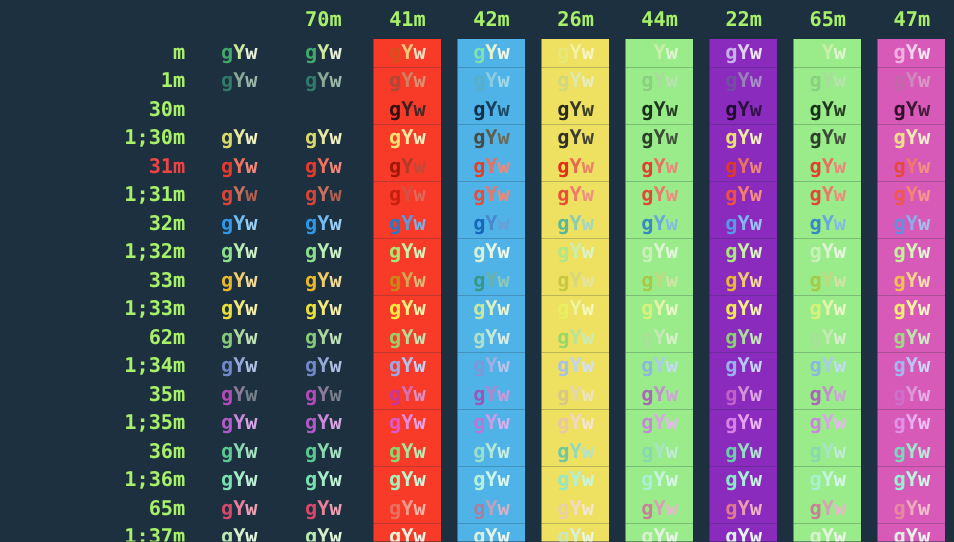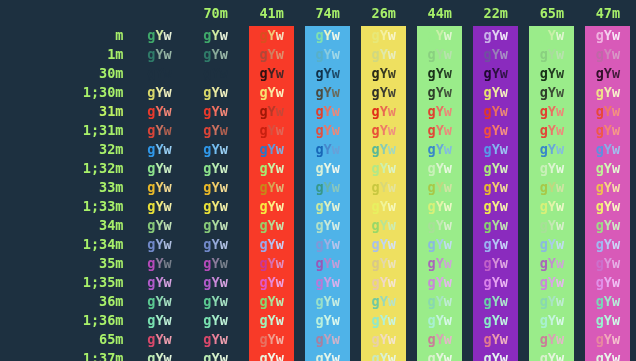--- a/index.html
+++ b/index.html
@@ -75,21 +75,21 @@
         <col class="c-cell">
         <col class="c-cell">
       <col class="c-cell">
     </colgroup>
     <thead>
       <tr>
         <th class="colhdr"></th>
       <th class="colhdr"></th>
           <th class="colhdr">70m</th>
           <th class="colhdr">41m</th>
-          <th class="colhdr">74m</th>
+          <th class="colhdr">42m</th>
           <th class="colhdr">26m</th>
           <th class="colhdr">44m</th>
           <th class="colhdr">22m</th>
           <th class="colhdr">65m</th>
           <th class="colhdr">47m</th>
         </tr>
     </thead>
     <tbody>
         <tr>
           <td class="rowlabel" style="color: rgb(168, 240, 106);">m</td>
@@ -205,21 +205,21 @@
             <span class="cellwrap" style="background: rgb(138, 43, 190);"><span class="g" style="color: rgb(232, 224, 112);">g</span><span class="Y" style="color: rgb(240, 232, 160);">Y</span><span class="w" style="color: rgb(244, 240, 192);">w</span></span>
           </td>
           <td>
             <span class="cellwrap" style="background: rgb(154, 236, 138);"><span class="g" style="color: rgb(46, 62, 42);">g</span><span class="Y" style="color: rgb(58, 74, 52);">Y</span><span class="w" style="color: rgb(66, 82, 60);">w</span></span>
           </td>
           <td>
             <span class="cellwrap" style="background: rgb(216, 90, 184);"><span class="g" style="color: rgb(240, 224, 136);">g</span><span class="Y" style="color: rgb(244, 232, 176);">Y</span><span class="w" style="color: rgb(248, 240, 204);">w</span></span>
           </td>
         </tr>
         <tr>
-          <td class="rowlabel" style="color: #bef264;">31m</td>
+          <td class="rowlabel" style="color: #ef4444;">31m</td>
           <td>
             <span class="cellwrap" style="background: rgb(29, 48, 64);"><span class="g" style="color: rgb(232, 57, 44);">g</span><span class="Y" style="color: rgb(240, 112, 96);">Y</span><span class="w" style="color: rgb(244, 136, 120);">w</span></span>
           </td>
           <td>
             <span class="cellwrap" style="background: rgb(29, 48, 64);"><span class="g" style="color: rgb(232, 57, 44);">g</span><span class="Y" style="color: rgb(240, 112, 96);">Y</span><span class="w" style="color: rgb(244, 136, 120);">w</span></span>
           </td>
           <td>
             <span class="cellwrap" style="background: rgb(248, 58, 40);"><span class="g" style="color: rgb(160, 24, 8);">g</span><span class="Y" style="color: rgb(184, 56, 40);">Y</span><span class="w" style="color: rgb(196, 72, 56);">w</span></span>
           </td>
           <td>
@@ -385,21 +385,21 @@
             <span class="cellwrap" style="background: rgb(138, 43, 190);"><span class="g" style="color: rgb(240, 232, 80);">g</span><span class="Y" style="color: rgb(244, 240, 136);">Y</span><span class="w" style="color: rgb(248, 244, 176);">w</span></span>
           </td>
           <td>
             <span class="cellwrap" style="background: rgb(154, 236, 138);"><span class="g" style="color: rgb(216, 240, 120);">g</span><span class="Y" style="color: rgb(228, 244, 168);">Y</span><span class="w" style="color: rgb(237, 248, 200);">w</span></span>
           </td>
           <td>
             <span class="cellwrap" style="background: rgb(216, 90, 184);"><span class="g" style="color: rgb(244, 236, 112);">g</span><span class="Y" style="color: rgb(248, 242, 160);">Y</span><span class="w" style="color: rgb(250, 246, 196);">w</span></span>
           </td>
         </tr>
         <tr>
-          <td class="rowlabel" style="color: rgb(168, 240, 106);">34m</td>
+          <td class="rowlabel" style="color: rgb(168, 240, 106);">62m</td>
           <td>
             <span class="cellwrap" style="background: rgb(29, 48, 64);"><span class="g" style="color: rgb(134, 200, 120);">g</span><span class="Y" style="color: rgb(170, 216, 156);">Y</span><span class="w" style="color: rgb(194, 226, 184);">w</span></span>
           </td>
           <td>
             <span class="cellwrap" style="background: rgb(29, 48, 64);"><span class="g" style="color: rgb(134, 200, 120);">g</span><span class="Y" style="color: rgb(170, 216, 156);">Y</span><span class="w" style="color: rgb(194, 226, 184);">w</span></span>
           </td>
           <td>
             <span class="cellwrap" style="background: rgb(248, 58, 40);"><span class="g" style="color: rgb(152, 208, 104);">g</span><span class="Y" style="color: rgb(180, 220, 148);">Y</span><span class="w" style="color: rgb(200, 228, 176);">w</span></span>
           </td>
           <td>

